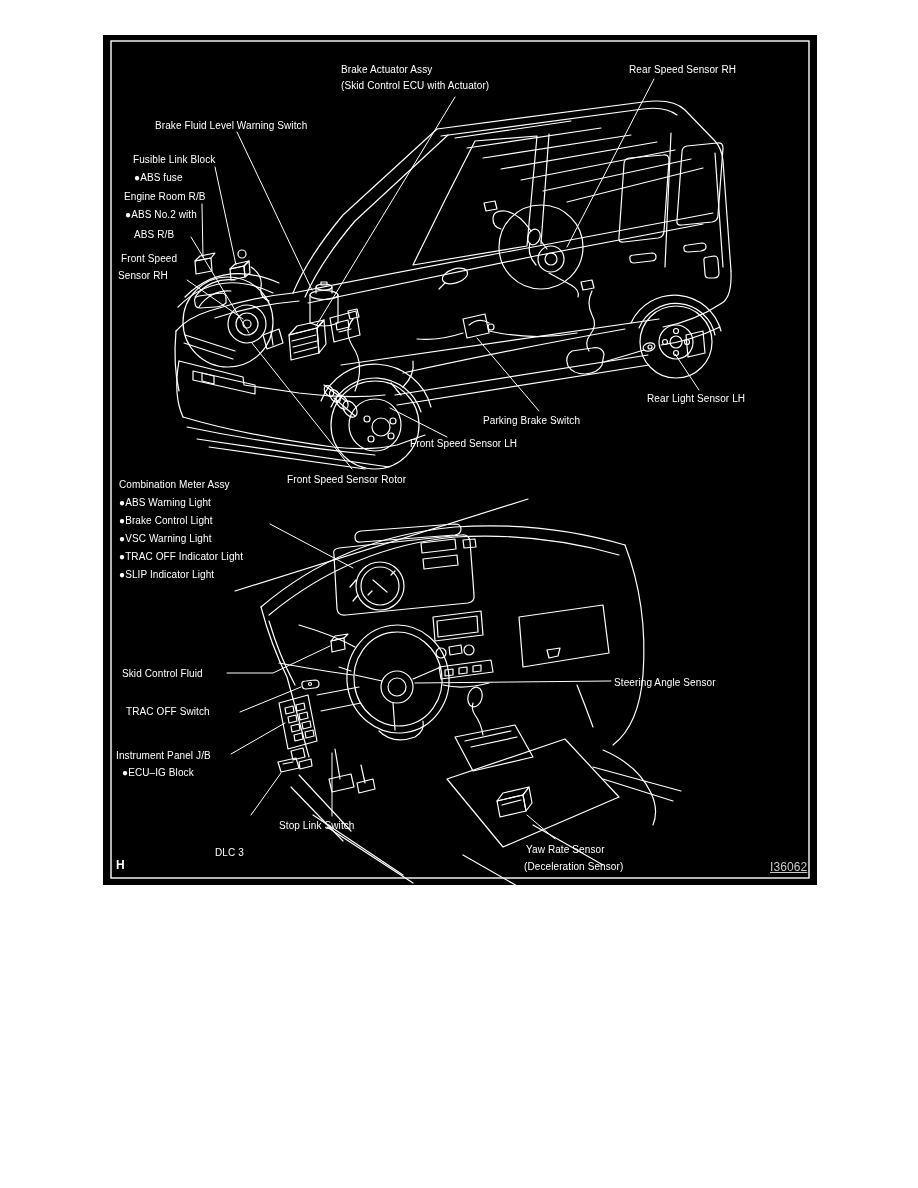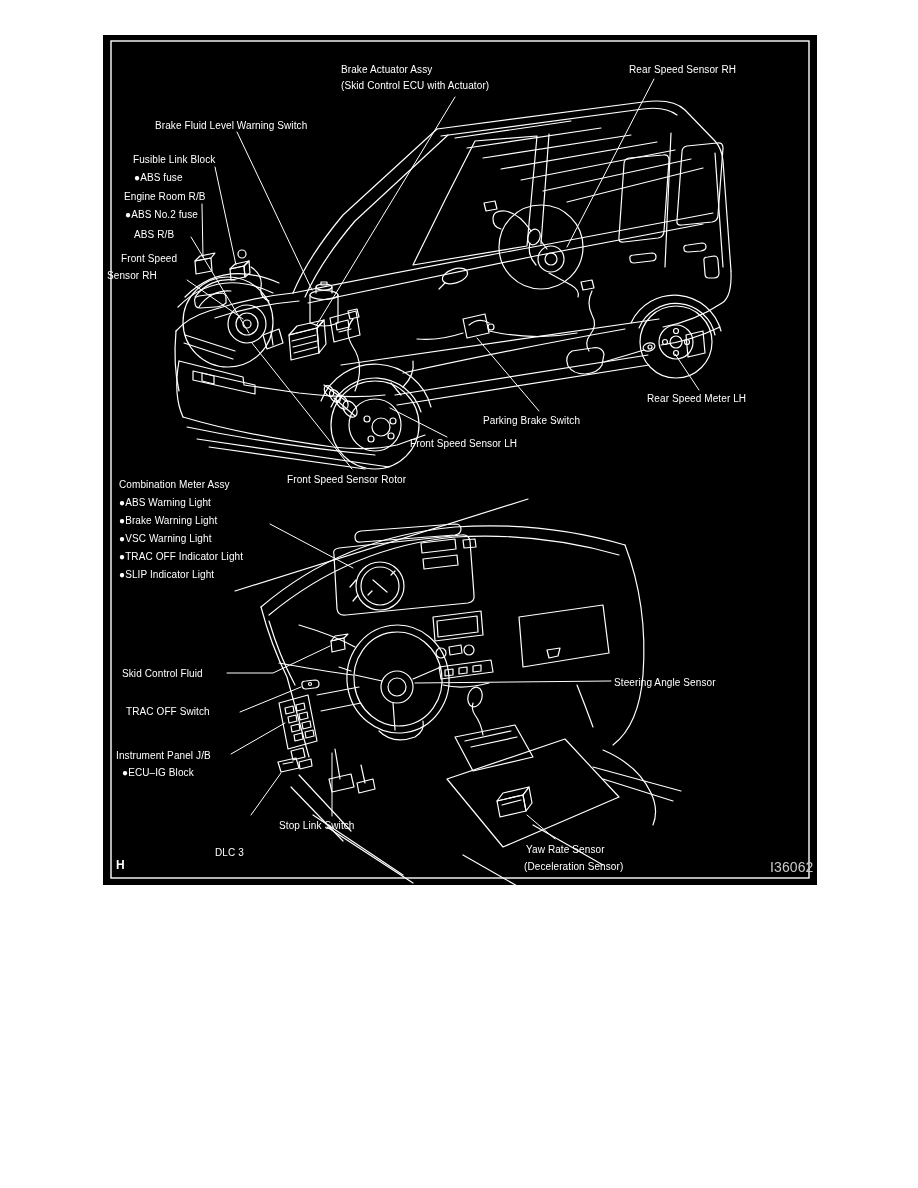--- a/index.html
+++ b/index.html
@@ -14,21 +14,21 @@
   .figure svg{position:absolute;left:0;top:0;}
   svg .art path, svg .art circle, svg .art ellipse, svg .art line, svg .art rect{
     fill:none;stroke:#ffffff;stroke-width:1.2;stroke-linecap:round;stroke-linejoin:round;
   }
   svg .leaders path{fill:none;stroke:#ffffff;stroke-width:1;stroke-linecap:round;}
   svg .frame rect{fill:none;stroke:#ffffff;stroke-width:1.4;}
   .lbl{
     position:absolute;color:#ffffff;font-size:10px;line-height:15px;
     white-space:nowrap;letter-spacing:0.1px;
   }
-  .lbl.small{font-size:14px;color:#c9c9c9;line-height:10px;}
+  .lbl.small{font-size:12px;color:#c9c9c9;line-height:10px;text-decoration:underline;}
   .lbl.corner{font-size:12px;font-weight:bold;line-height:12px;}
 </style>
 </head>
 <body>
 
 <div class="figure">
 
   <svg width="714" height="850" viewBox="0 0 714 850">
     <g class="frame">
       <rect x="8" y="6" width="698" height="837"></rect>
@@ -304,32 +304,32 @@
     </g>
   </svg>
 
   <div class="lbl" style="left:238px;top:27px">Brake Actuator Assy</div>
   <div class="lbl" style="left:238px;top:43px">(Skid Control ECU with Actuator)</div>
   <div class="lbl" style="left:526px;top:27px">Rear Speed Sensor RH</div>
   <div class="lbl" style="left:52px;top:83px">Brake Fluid Level Warning Switch</div>
   <div class="lbl" style="left:30px;top:117px">Fusible Link Block</div>
   <div class="lbl" style="left:31px;top:135px">●ABS fuse</div>
   <div class="lbl" style="left:21px;top:154px">Engine Room R/B</div>
-  <div class="lbl" style="left:22px;top:172px">●ABS No.2 fuse</div>
+  <div class="lbl" style="left:22px;top:172px">●ABS No.2 with</div>
   <div class="lbl" style="left:31px;top:192px">ABS R/B</div>
   <div class="lbl" style="left:18px;top:216px">Front Speed</div>
-  <div class="lbl" style="left:4px;top:233px">Sensor RH</div>
-  <div class="lbl" style="left:544px;top:356px">Rear Speed Meter LH</div>
+  <div class="lbl" style="left:15px;top:233px">Sensor RH</div>
+  <div class="lbl" style="left:544px;top:356px">Rear Light Sensor LH</div>
   <div class="lbl" style="left:380px;top:378px">Parking Brake Switch</div>
   <div class="lbl" style="left:307px;top:401px">Front Speed Sensor LH</div>
   <div class="lbl" style="left:184px;top:437px">Front Speed Sensor Rotor</div>
 
   <div class="lbl" style="left:16px;top:442px">Combination Meter Assy</div>
   <div class="lbl" style="left:16px;top:460px">●ABS Warning Light</div>
-  <div class="lbl" style="left:16px;top:478px">●Brake Warning Light</div>
+  <div class="lbl" style="left:16px;top:478px">●Brake Control Light</div>
   <div class="lbl" style="left:16px;top:496px">●VSC Warning Light</div>
   <div class="lbl" style="left:16px;top:514px">●TRAC OFF Indicator Light</div>
   <div class="lbl" style="left:16px;top:532px">●SLIP Indicator Light</div>
   <div class="lbl" style="left:19px;top:631px">Skid Control Fluid</div>
   <div class="lbl" style="left:23px;top:669px">TRAC OFF Switch</div>
   <div class="lbl" style="left:13px;top:713px">Instrument Panel J/B</div>
   <div class="lbl" style="left:19px;top:730px">●ECU–IG Block</div>
   <div class="lbl" style="left:112px;top:810px">DLC 3</div>
   <div class="lbl" style="left:176px;top:783px">Stop Link Switch</div>
   <div class="lbl" style="left:511px;top:640px">Steering Angle Sensor</div>

